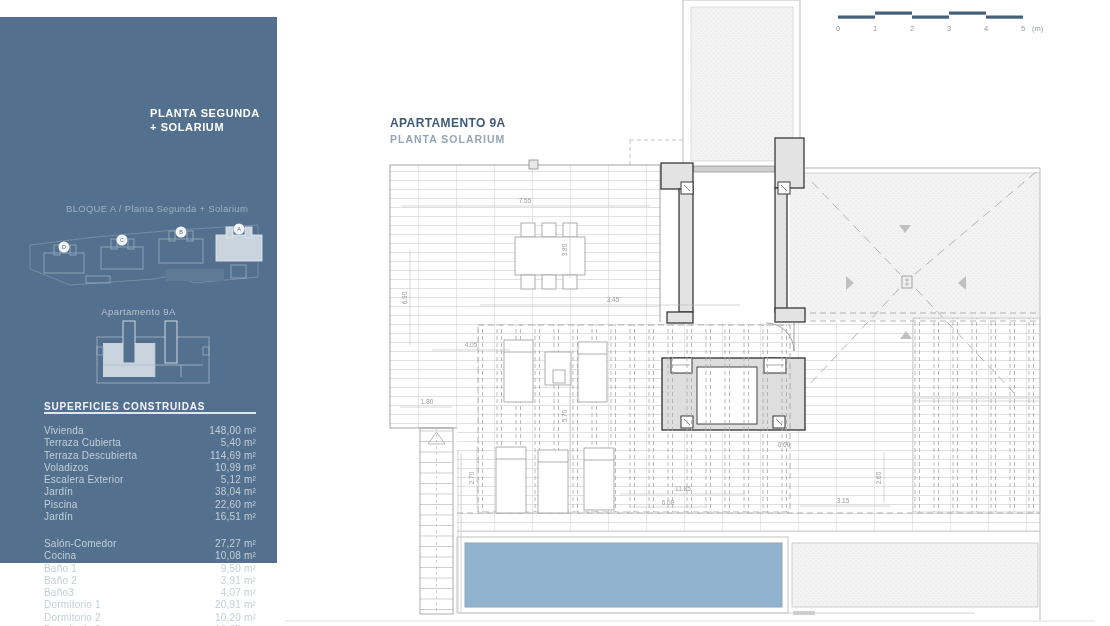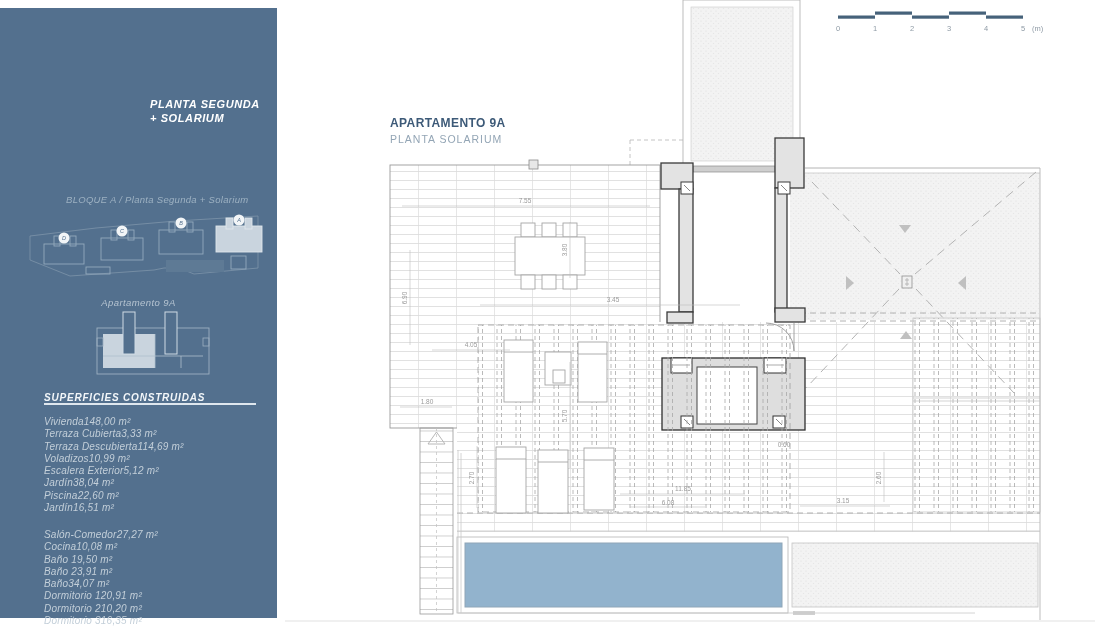--- a/index.html
+++ b/index.html
@@ -3,22 +3,22 @@
 <meta charset="utf-8">
 <style>
   html,body{margin:0;padding:0;}
   body{
     width:1110px;height:626px;position:relative;overflow:hidden;
     background:#ffffff;font-family:"Liberation Sans",sans-serif;
     -webkit-font-smoothing:antialiased;
   }
   
   .sidebar{
-    position:absolute;left:0;top:8px;width:277px;height:610px;
-    background:#53708e;z-index:2;font-style:italic;
+    position:absolute;left:0;top:17px;width:277px;height:546px;
+    background:#53708e;z-index:2;
   }
   .sb-title{
     position:absolute;left:150px;top:89px;width:118px;
     color:#ffffff;font-size:11px;line-height:14px;font-weight:bold;
     letter-spacing:.6px;
   }
   .sb-features{
     position:absolute;left:150px;top:125px;width:125px;
     color:#a9bcca;font-size:9.5px;line-height:12.5px;letter-spacing:.3px;
   }
@@ -34,30 +34,30 @@
   .aptplan{position:absolute;left:85px;top:300px;}
   .sb-table{position:absolute;left:44px;width:212px;}
   .sb-table.t1{top:384px;}
   .sb-table.t2{top:510px;}
   .sb-table .hdr{
     color:#f2f6f9;font-size:10px;font-weight:bold;letter-spacing:.8px;
     padding-bottom:0;border-bottom:2px solid #dfe7ee;
   }
   .sb-table .rows{margin-top:11px;}
   .sb-table .row{
-    display:flex;justify-content:flex-start;
+    display:flex;justify-content:space-between;
     color:#c3cfd9;font-size:10px;line-height:12.3px;letter-spacing:.2px;
   }
   
   .plan-title-block{position:absolute;left:390px;top:116px;z-index:1;}
   .plan-title-block .t{
     color:#3d5a78;font-size:12px;font-weight:bold;letter-spacing:.4px;
   }
   .plan-title-block .st{
-    color:#93a5b5;font-size:10.5px;letter-spacing:1px;margin-top:3px;
+    color:#93a5b5;font-size:10.5px;letter-spacing:1px;margin-top:3px;font-weight:bold;
   }
   .planview{position:absolute;left:0;top:0;z-index:0;}
   svg text{font-family:"Liberation Sans",sans-serif;}
   .dim{fill:#9b9b9b;font-size:6.5px;}
   .sclbl{fill:#8e9aa5;font-size:7.5px;}
 </style>
 </head>
 <body>
 
 <svg class="planview" width="1110" height="626" viewBox="0 0 1110 626">
@@ -308,21 +308,21 @@
 
   <div class="sb-table t1">
     <div class="hdr">SUPERFICIES CONSTRUIDAS</div>
     <div class="rows">
       <div class="row">
           <span>Vivienda</span>
           <span>148,00 m²</span>
         </div>
       <div class="row">
           <span>Terraza Cubierta</span>
-          <span>3,33 m²</span>
+          <span>5,40 m²</span>
         </div>
       <div class="row">
           <span>Terraza Descubierta</span>
           <span>114,69 m²</span>
         </div>
       <div class="row">
           <span>Voladizos</span>
           <span>10,99 m²</span>
         </div>
       <div class="row">

